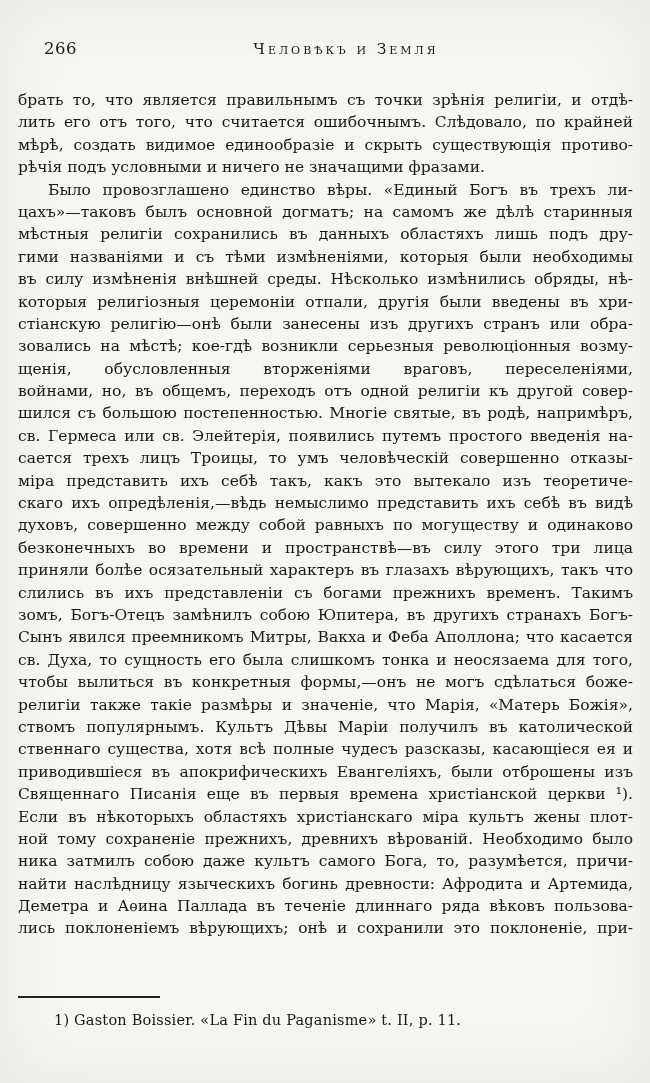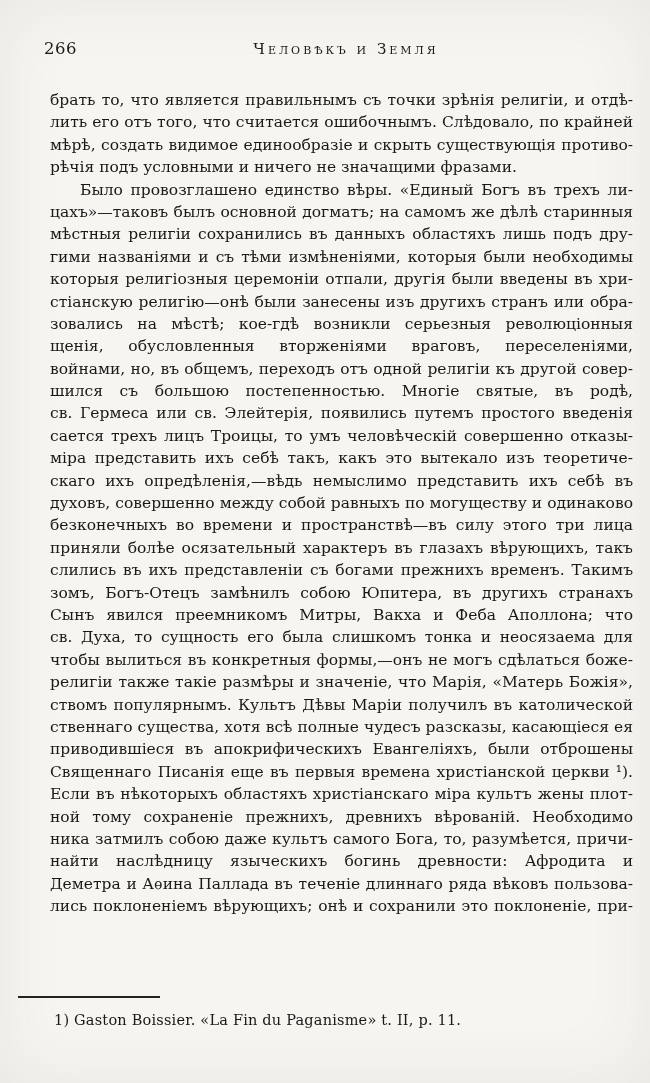--- a/index.html
+++ b/index.html
@@ -48,21 +48,20 @@
     top: 89px;
   }
   .line {
     font-size: 15.5px;
     line-height: 22.4px;
     height: 22.4px;
     white-space: normal;
     text-align: justify;
     text-align-last: justify;
     overflow: hidden;
-    margin-left: 32px;
   }
   .line.par-end {
     text-align-last: left;
   }
   .line.indent {
     text-indent: 30px;
   }
   
   .footnote-rule {
     position: absolute;
@@ -90,20 +89,21 @@
 
   <div class="text-block">
     <div class="line">брать то, что является правильнымъ съ точки зрѣнія религіи, и отдѣ-</div>
     <div class="line">лить его отъ того, что считается ошибочнымъ. Слѣдовало, по крайней</div>
     <div class="line">мѣрѣ, создать видимое единообразіе и скрыть существующія противо-</div>
     <div class="line par-end">рѣчія подъ условными и ничего не значащими фразами.</div>
     <div class="line indent">Было провозглашено единство вѣры. «Единый Богъ въ трехъ ли-</div>
     <div class="line">цахъ»—таковъ былъ основной догматъ; на самомъ же дѣлѣ старинныя</div>
     <div class="line">мѣстныя религіи сохранились въ данныхъ областяхъ лишь подъ дру-</div>
     <div class="line">гими названіями и съ тѣми измѣненіями, которыя были необходимы</div>
+    <div class="line">въ силу измѣненія внѣшней среды. Нѣсколько измѣнились обряды, нѣ-</div>
     <div class="line">которыя религіозныя церемоніи отпали, другія были введены въ хри-</div>
     <div class="line">стіанскую религію—онѣ были занесены изъ другихъ странъ или обра-</div>
     <div class="line">зовались на мѣстѣ; кое-гдѣ возникли серьезныя революціонныя возму-</div>
     <div class="line">щенія, обусловленныя вторженіями враговъ, переселеніями, гражданскими</div>
     <div class="line">войнами, но, въ общемъ, переходъ отъ одной религіи къ другой совер-</div>
     <div class="line">шился съ большою постепенностью. Многіе святые, въ родѣ, напримѣръ,</div>
     <div class="line">св. Гермеса или св. Элейтерія, появились путемъ простого введенія на-</div>
     <div class="line">сается трехъ лицъ Троицы, то умъ человѣческій совершенно отказы-</div>
     <div class="line">міра представить ихъ себѣ такъ, какъ это вытекало изъ теоретиче-</div>
     <div class="line">скаго ихъ опредѣленія,—вѣдь немыслимо представить ихъ себѣ въ видѣ</div>

